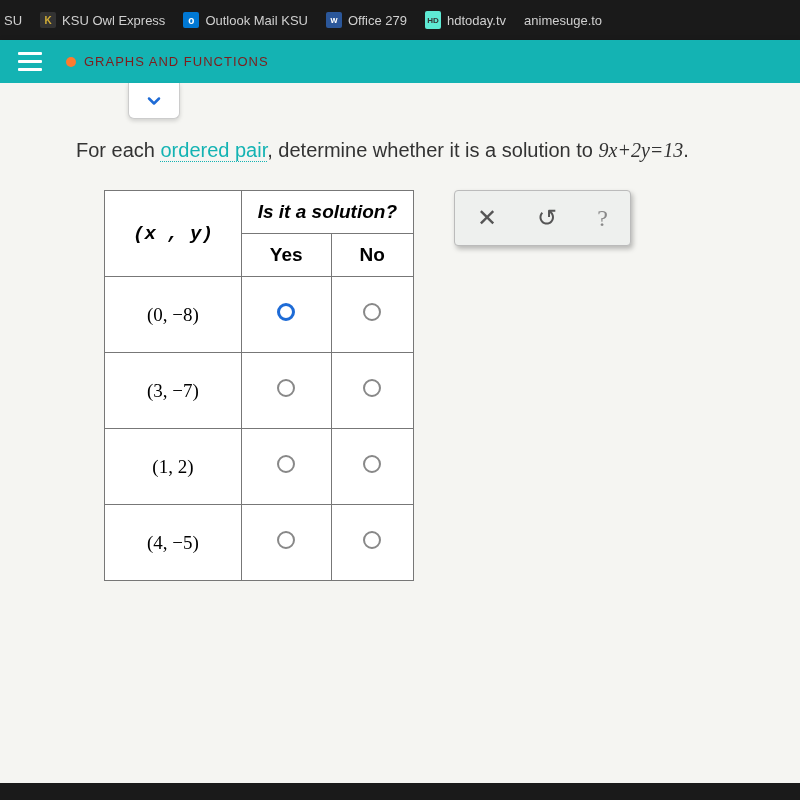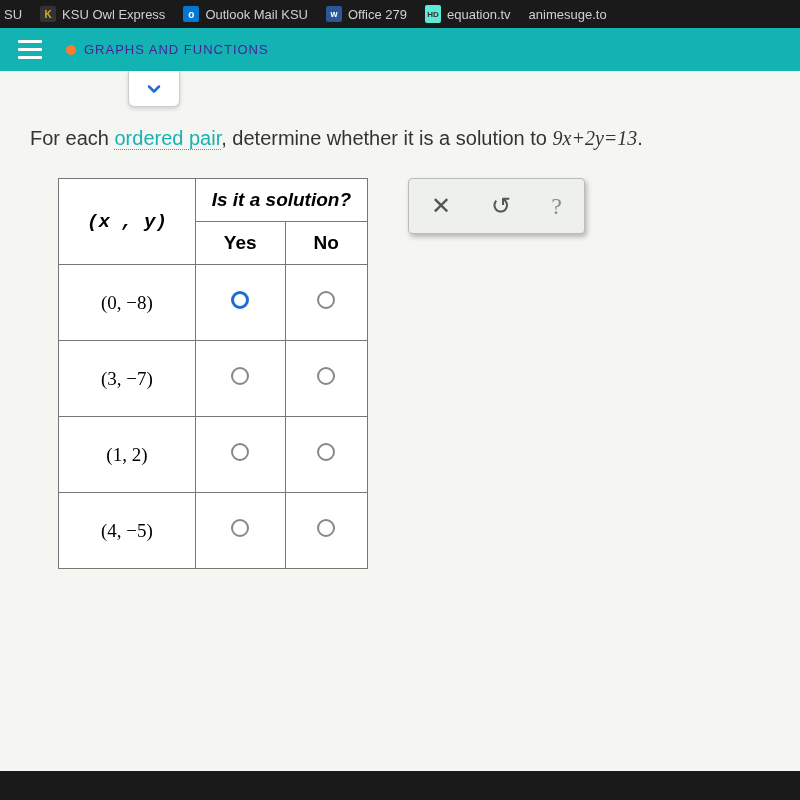--- a/index.html
+++ b/index.html
@@ -5,21 +5,21 @@
   * { box-sizing: border-box; margin: 0; padding: 0; }
   body {
     font-family: Arial, Helvetica, sans-serif;
     background: #1a1a1a;
     width: 800px;
     height: 800px;
     overflow: hidden;
   }
   .bookmarks-bar {
     background: #1a1a1a;
-    height: 28px;
+    height: 40px;
     display: flex;
     align-items: center;
     padding: 0 4px;
     gap: 18px;
     color: #d0d0d0;
     font-size: 13px;
   }
   .bookmark-item {
     display: flex;
     align-items: center;
@@ -54,21 +54,21 @@
     gap: 5px;
     cursor: pointer;
   }
   .hamburger span {
     width: 24px;
     height: 3px;
     background: #fff;
     border-radius: 1px;
   }
   .header-text .section {
-    color: #4c1d95;
+    color: #7f1d1d;
     font-size: 13px;
     letter-spacing: 1px;
     display:flex;
     align-items:center;
     gap:8px;
   }
   .section-dot{
     width:10px;height:10px;border-radius:50%;
     background:#ff7b2e;display:inline-block;
   }
@@ -93,20 +93,21 @@
     border: 1px solid #ccc;
     border-top: none;
     border-radius: 0 0 6px 6px;
     display:flex;align-items:center;justify-content:center;
     box-shadow: 0 2px 4px rgba(0,0,0,0.15);
     cursor:pointer;
   }
   .dropdown-tab svg{width:20px;height:20px;}
   .question-area{
     padding: 56px 30px 20px 30px;
+    margin-left: 46px;
   }
   .question-text{
     font-size:20px;
     color:#333;
   }
   .linked{
     color:#14b3b3;
     border-bottom:1px dotted #14b3b3;
     cursor:pointer;
   }
@@ -205,21 +206,21 @@
   <div class="bookmark-item">
     <span class="bookmark-favicon fav-outlook">o</span>
     <span>Outlook Mail KSU</span>
   </div>
   <div class="bookmark-item">
     <span class="bookmark-favicon fav-office">w</span>
     <span>Office 279</span>
   </div>
   <div class="bookmark-item">
     <span class="bookmark-favicon fav-hd">HD</span>
-    <span>equation.tv</span>
+    <span>hdtoday.tv</span>
   </div>
   <div class="bookmark-item">
     <span>animesuge.to</span>
   </div>
 </div>
 
 <div class="header-bar">
   <div class="hamburger">
     <span></span>
       <span></span>

